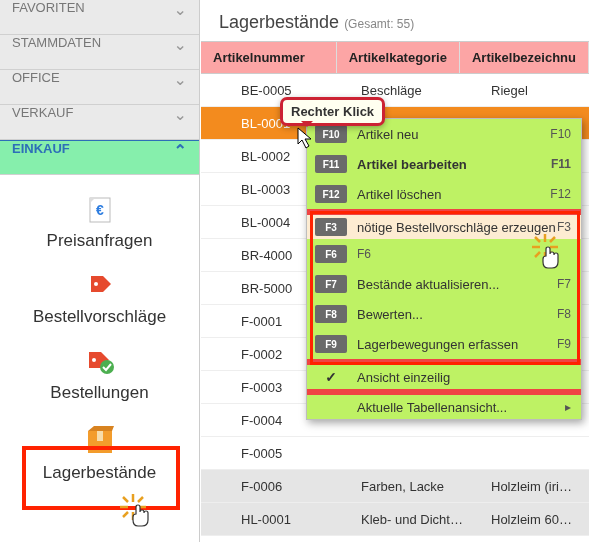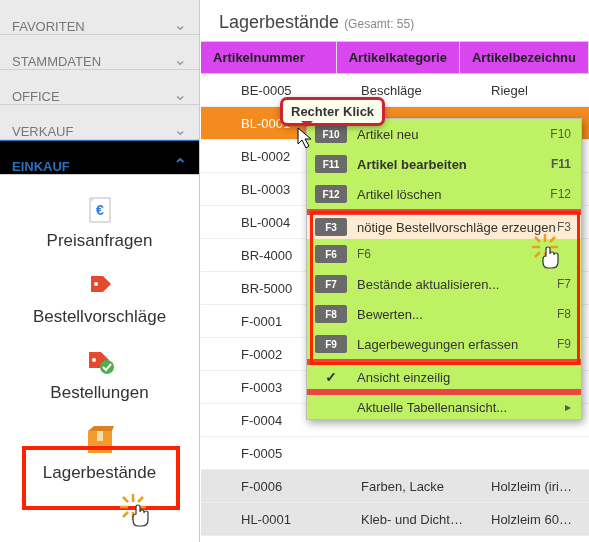--- a/index.html
+++ b/index.html
@@ -1,34 +1,34 @@
 <!DOCTYPE html>
 <html><head>
 <meta charset="utf-8">
 <style>
   * { box-sizing: border-box; margin:0; padding:0; font-family: "Segoe UI", Arial, sans-serif; }
   body { width:589px; height:542px; overflow:hidden; background:#fff; position:relative; font-size:13px; color:#333; }
 
   
   .sidebar { position:absolute; left:0; top:0; width:200px; height:542px; background:#fff; border-right:1px solid #ccc;}
-  .acc-item { height:35px; display:flex; align-items:flex-end; justify-content:space-between; padding:0 12px; background:#eaeaea; border-bottom:1px solid #d0d0d0; color:#777; cursor:pointer;gap:44px; }
-  .acc-item.active { background:#000000; color:#2d6fb8; font-weight:600; border-top:1px solid #2d6fb8;}
+  .acc-item { height:35px; display:flex; align-items:flex-start; justify-content:space-between; padding:0 12px; background:#eaeaea; border-bottom:1px solid #d0d0d0; color:#777; cursor:pointer;gap:44px; }
+  .acc-item.active { background:#86efac; color:#2d6fb8; font-weight:600; border-top:1px solid #2d6fb8;}
   .chev { font-size:16px; color:#999;}
   .acc-item.active .chev { color:#2d6fb8;}
   .sub-items { padding:20px 0 0 0; text-align:center; }
   .sub { margin-bottom:20px; cursor:pointer;}
   .sub .lbl { font-size:17px; color:#333; }
   .sub svg, .sub .iconbox { margin:0 auto 6px auto; display:block;}
   .highlight-box { position:absolute; left:22px; top:446px; width:158px; height:64px; border:4px solid #f20; pointer-events:none;}
 
   
   .main { position:absolute; left:201px; top:0; right:0; height:542px; background:#fff;}
   .title { padding:12px 18px 8px 18px; font-size:18px; color:#444;}
   .title .count { font-size:12px; color:#888;}
-  .thead { display:flex; border-top:1px solid #ccc; border-bottom:1px solid #ccc; background:#d946ef;}
+  .thead { display:flex; border-top:1px solid #ccc; border-bottom:1px solid #ccc; background:#fca5a5;}
   .th { padding:8px 12px; border-right:1px solid #ddd; font-weight:600; color:#222; font-size:13px;}
   .th.c1{ width:148px;}
   .th.c2{ width:130px;}
   .th.c3{ flex:1;}
   .rows { }
   .row { display:flex; height:33px; align-items:center; border-bottom:1px solid #eee; }
   .row.selected { background:#f38b1e; color:#fff;}
   .row.alt { background:#e5e5e5;}
   .cell { padding:0 12px; overflow:hidden; white-space:nowrap; text-overflow:ellipsis;}
   .cell.c1{ width:148px; padding-left:40px;}

